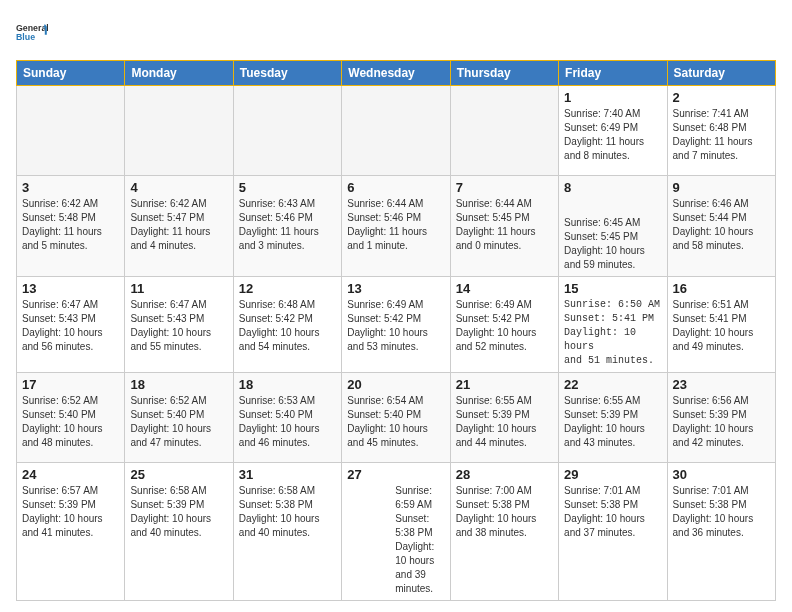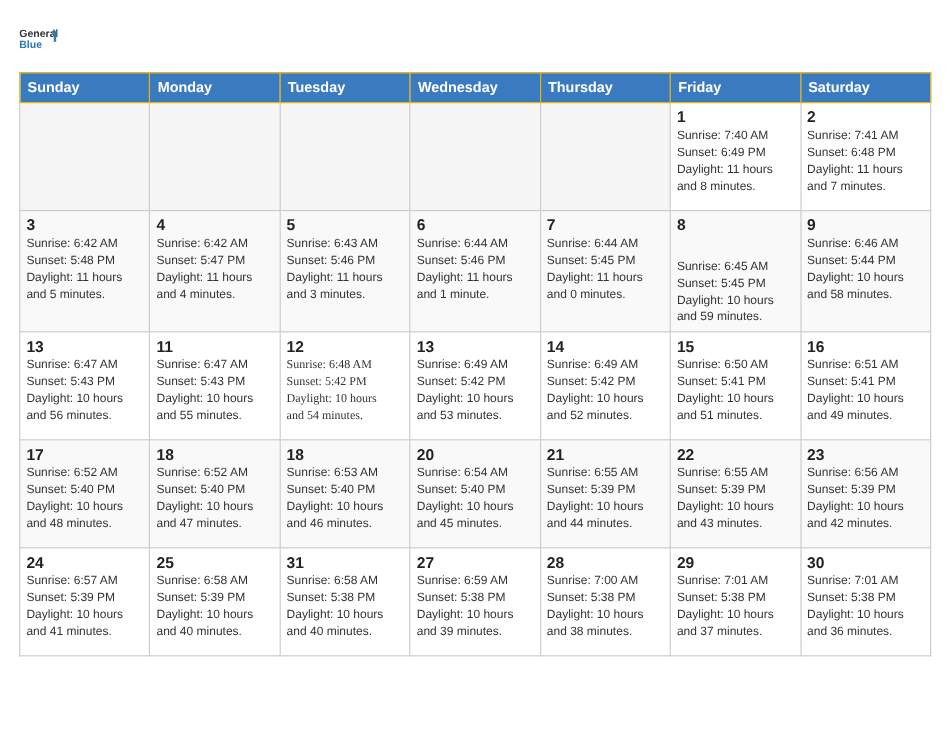--- a/index.html
+++ b/index.html
@@ -188,42 +188,42 @@
         </td>
         <td>
           <div class="day-num">11</div>
           <div class="day-info" style="white-space: pre-line;">Sunrise: 6:47 AM
 Sunset: 5:43 PM
 Daylight: 10 hours
 and 55 minutes.</div>
         </td>
         <td>
           <div class="day-num">12</div>
-          <div class="day-info" style="white-space: pre-line; font-family: Liberation Serif, serif;">Sunrise: 6:48 AM
+          <div class="day-info" style="white-space: pre-line;">Sunrise: 6:48 AM
 Sunset: 5:42 PM
 Daylight: 10 hours
 and 54 minutes.</div>
         </td>
         <td>
           <div class="day-num">13</div>
           <div class="day-info" style="white-space: pre-line;">Sunrise: 6:49 AM
 Sunset: 5:42 PM
 Daylight: 10 hours
 and 53 minutes.</div>
         </td>
         <td>
           <div class="day-num">14</div>
           <div class="day-info" style="white-space: pre-line;">Sunrise: 6:49 AM
 Sunset: 5:42 PM
 Daylight: 10 hours
 and 52 minutes.</div>
         </td>
         <td>
           <div class="day-num">15</div>
-          <div class="day-info" style="white-space: pre-line;">Sunrise: 6:50 AM
+          <div class="day-info" style="white-space: pre-line; font-family: Liberation Mono, monospace;">Sunrise: 6:50 AM
 Sunset: 5:41 PM
 Daylight: 10 hours
 and 51 minutes.</div>
         </td>
         <td>
           <div class="day-num">16</div>
           <div class="day-info" style="white-space: pre-line;">Sunrise: 6:51 AM
 Sunset: 5:41 PM
 Daylight: 10 hours
 and 49 minutes.</div>
@@ -297,21 +297,21 @@
         </td>
         <td>
           <div class="day-num">31</div>
           <div class="day-info" style="white-space: pre-line;">Sunrise: 6:58 AM
 Sunset: 5:38 PM
 Daylight: 10 hours
 and 40 minutes.</div>
         </td>
         <td>
           <div class="day-num">27</div>
-          <div class="day-info" style="white-space: pre-line;">Sunrise: 6:59 AM
+          <div class="day-info" style="white-space: pre-line; margin-left: 48px;">Sunrise: 6:59 AM
 Sunset: 5:38 PM
 Daylight: 10 hours
 and 39 minutes.</div>
         </td>
         <td>
           <div class="day-num">28</div>
           <div class="day-info" style="white-space: pre-line;">Sunrise: 7:00 AM
 Sunset: 5:38 PM
 Daylight: 10 hours
 and 38 minutes.</div>

